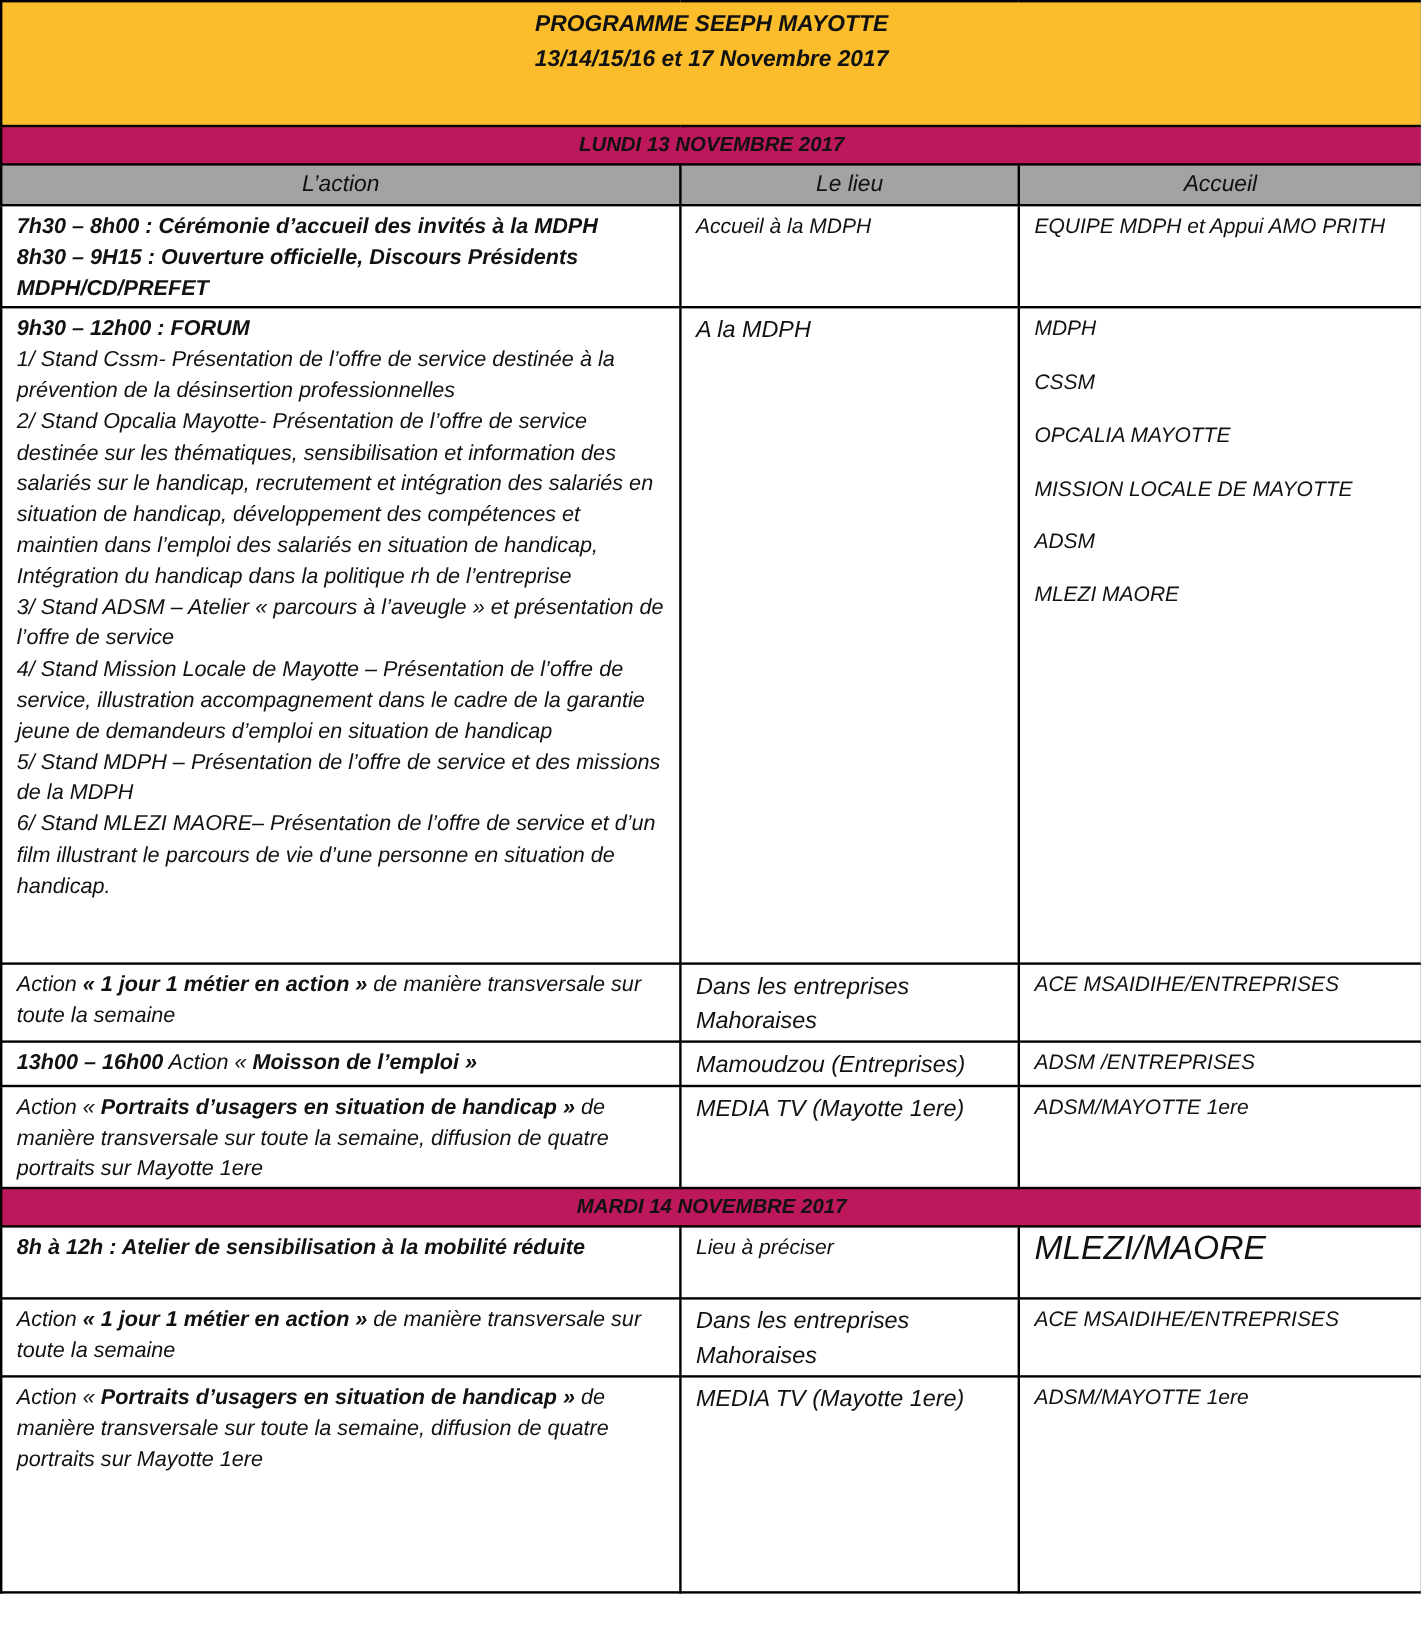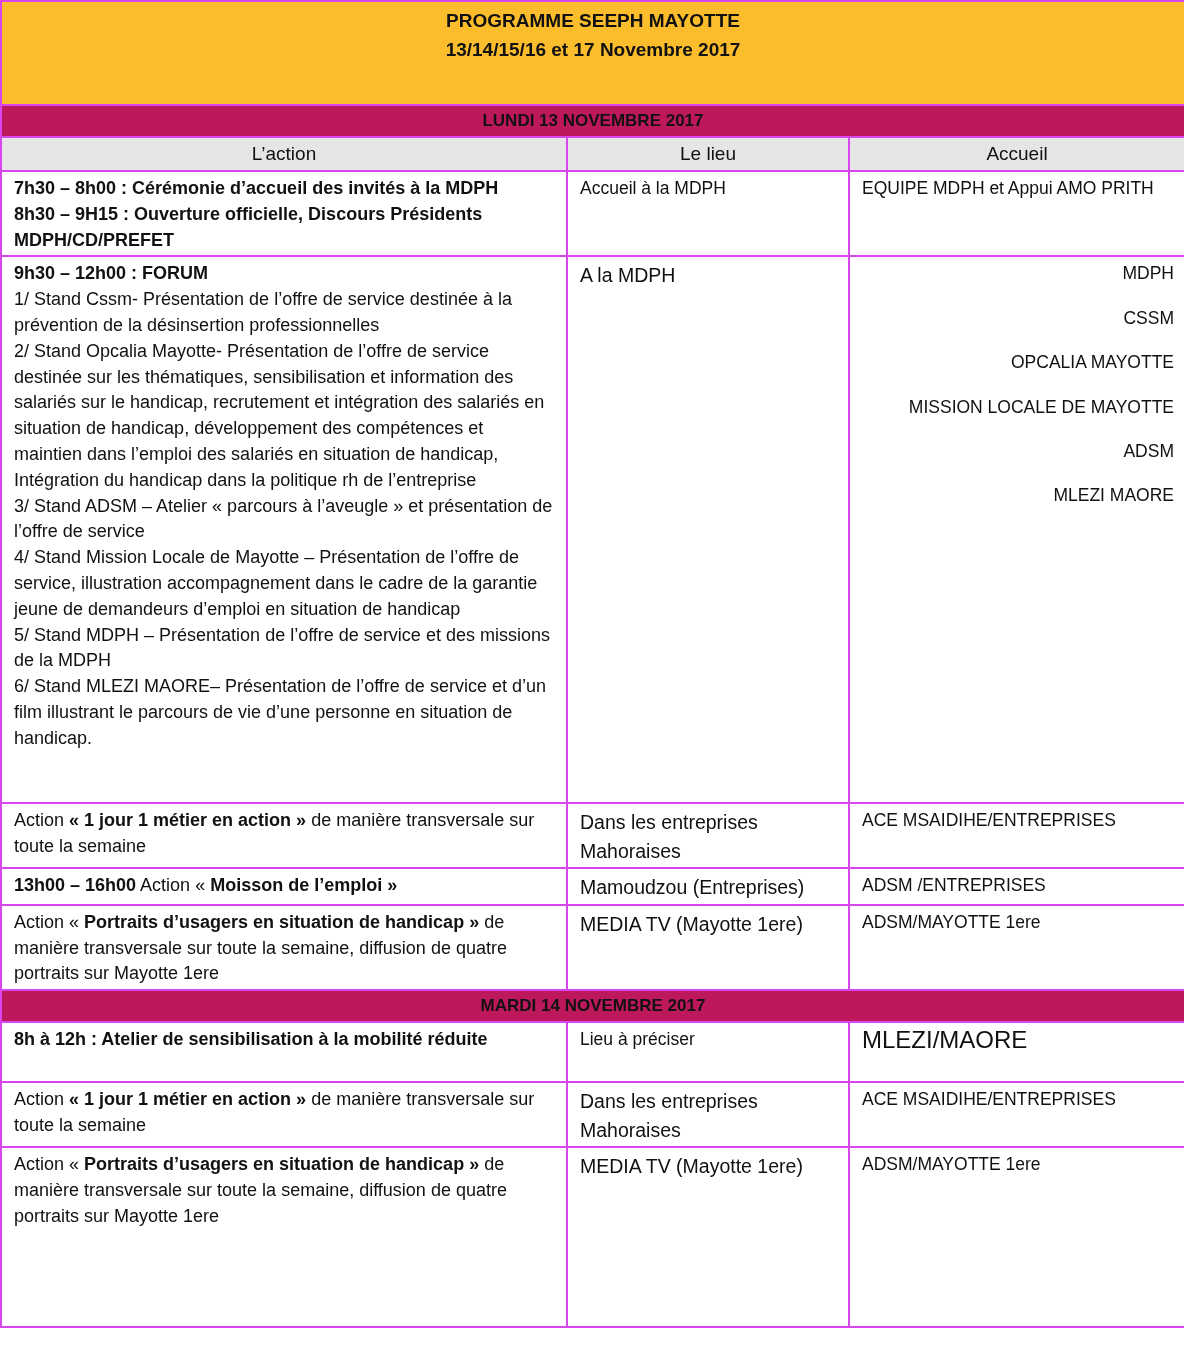--- a/index.html
+++ b/index.html
@@ -1,29 +1,29 @@
 <!DOCTYPE html>
 <html><head>
   <meta charset="utf-8">
   <style>
     html, body { margin: 0; padding: 0; background: #ffffff; }
     body { width: 1184px; height: 1360px; overflow: hidden; }
     .doc { position: relative; width: 1184px; font-family: "Liberation Sans", sans-serif; color: #111; }
     table { border-collapse: collapse; width: 1184px; table-layout: fixed; }
-    td, th { border: 2px solid #d946ef; vertical-align: top; padding: 0; }
+    td, th { border: 2px solid #000000; vertical-align: top; padding: 0; font-style: italic; }
     .title-cell { background: #fbbd2c; height: 98px; text-align: center; vertical-align: top; font-weight: bold; font-size: 19px; line-height: 29px; padding-top: 4px; }
     .day-cell { background: #be185d; height: 30px; text-align: center; vertical-align: middle; font-weight: bold; font-size: 17px; }
-    .col-head { background: #e5e5e5; height: 32px; text-align: center; vertical-align: middle; font-weight: normal; font-size: 19px; }
+    .col-head { background: #a3a3a3; height: 32px; text-align: center; vertical-align: middle; font-weight: normal; font-size: 19px; }
     .cell { font-size: 18px; line-height: 25.8px; padding: 4px 10px 2px 12px; }
     .cell.small { font-size: 17.5px; margin-top: 32px; }
     .cell.lieu { font-size: 19.5px; line-height: 28.5px; padding-left: 12px; }
     .cell.lieu.small { font-size: 17.5px; line-height: 25.8px; }
     .cell.pilot { font-size: 17.5px; line-height: 25.8px; padding-left: 12px; }
-    .cell.pilot.big { font-size: 24px; }
-    .pilot-list div { margin-bottom: 18.6px; text-align: right; }
+    .cell.pilot.big { font-size: 28px; }
+    .pilot-list div { margin-bottom: 18.6px; }
     b { font-weight: bold; }
     .r-open { height: 72px; }
     .r-forum { height: 547px; }
     .r-metier { height: 54px; }
     .r-moisson { height: 26px; }
     .r-portraits { height: 72px; }
     .r-atelier { height: 60px; }
     .r-metier2 { height: 54px; }
     .r-portraits2 { height: 180px; }
   </style>

